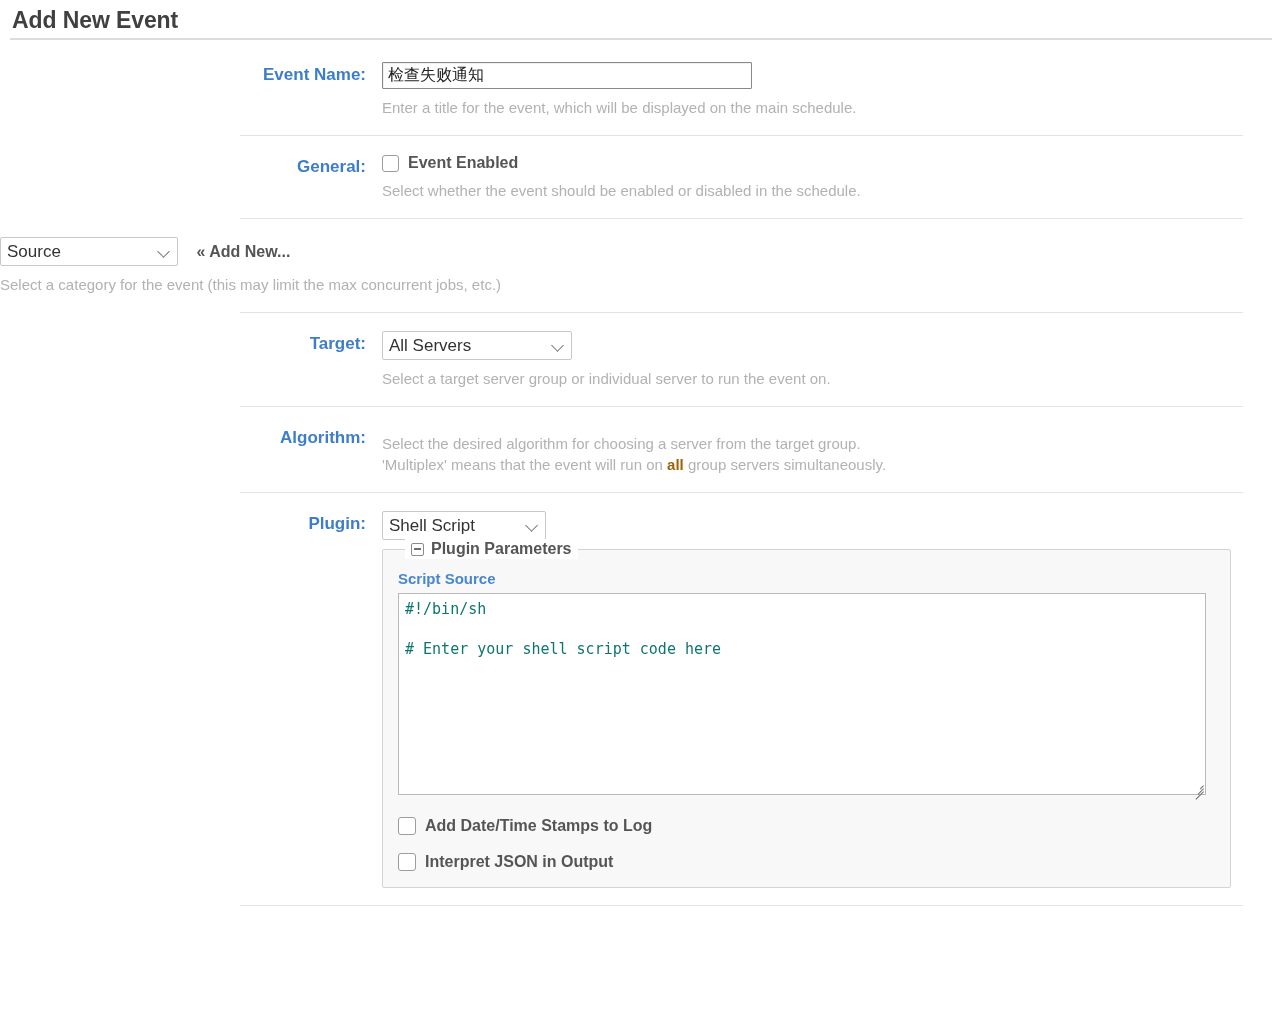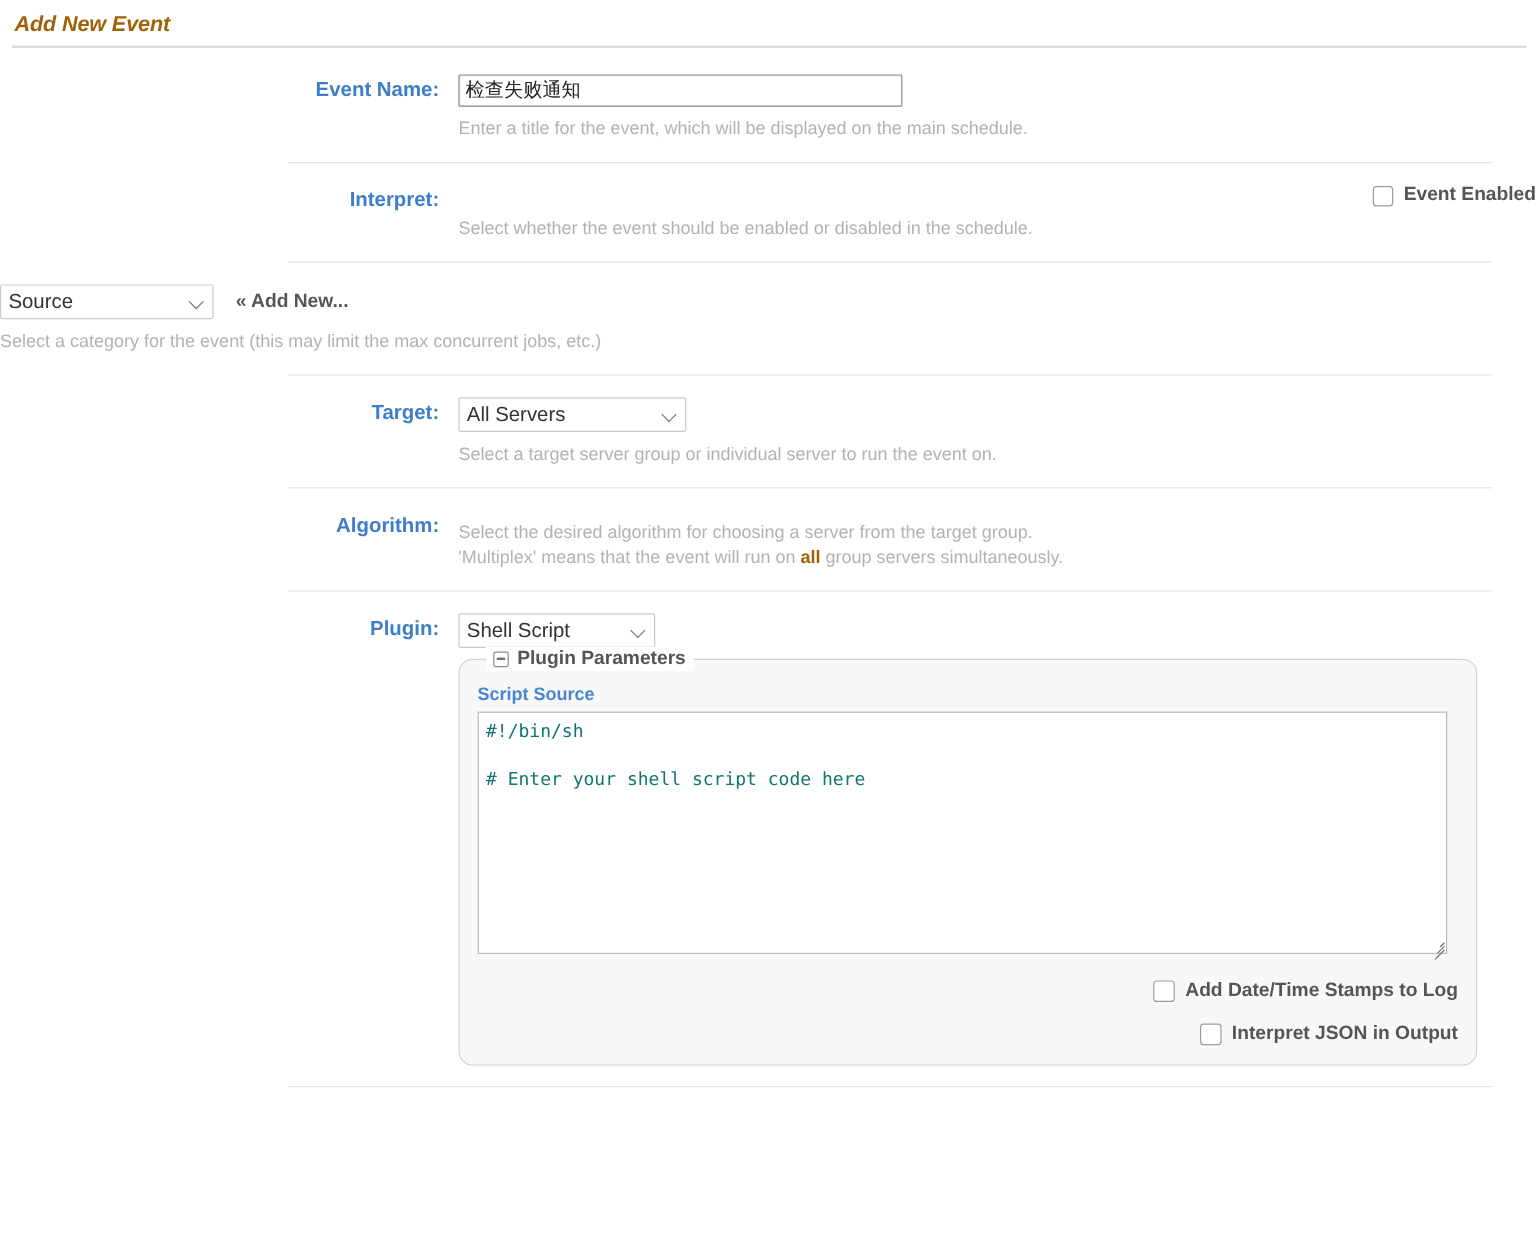--- a/index.html
+++ b/index.html
@@ -12,27 +12,26 @@
   }
 
   .page { position: relative; width: 1280px; height: 1036px; overflow: hidden; }
 
   
   .page-header {
     position: absolute;
     left: 10px; top: 8px; width: 1262px;
   }
   .page-title {
-    font-size: 18px;
-    font-weight: bold;
-    color: #a16207;
+    font-size: 23px;
+    font-weight: bold;
+    color: #404040;
     letter-spacing: -0.1px;
     line-height: 24px;
     padding-left: 2px;
-    font-style: italic;
   }
   .header-rule {
     margin-top: 6px;
     height: 2px;
     background: #dcdcdc;
     width: 1262px;
   }
 
   
   .form {
@@ -125,42 +124,42 @@
   .addnew {
     display: inline-block;
     margin-left: 14px;
     color: #555555;
     font-weight: bold;
     font-size: 16px;
     vertical-align: middle;
     cursor: pointer;
   }
 
-  .cb-line { display: flex; align-items: center; justify-content: flex-end; }
+  .cb-line { display: flex; align-items: center; }
   .checkbox {
     width: 17px; height: 17px;
     border: 1.6px solid #9c9c9c;
     border-radius: 3px;
     background: #fff;
     flex: 0 0 17px;
   }
   .cb-label {
     margin-left: 9px;
     font-size: 16px;
     font-weight: bold;
     color: #555555;
   }
 
   
   .fieldset {
     position: relative;
     margin-top: 9px;
     width: 849px;
     border: 1px solid #d4d4d4;
-    border-radius: 12px;
+    border-radius: 2px;
     background: #f8f8f8;
     padding: 20px 15px 16px 15px;
   }
   .legend {
     position: absolute;
     top: -11px; left: 22px;
     background: #ffffff;
     padding: 0 6px;
     display: flex;
     align-items: center;
@@ -263,21 +262,21 @@
           <input class="text-input" type="text" value="检查失败通知" style="">
           <div class="caption">Enter a title for the event, which will be displayed on the main schedule.</div>
         </div>
       </div>
     </div>
     <div class="divider"></div>
 
     <div class="row">
       <div class="row-inner">
         <div class="label-col">
-          <span class="field-label">Interpret:</span>
+          <span class="field-label">General:</span>
         </div>
         <div class="field-col">
           <div class="cb-line">
             <span class="checkbox"></span>
             <span class="cb-label">Event Enabled</span>
           </div>
           <div class="caption">Select whether the event should be enabled or disabled in the schedule.</div>
         </div>
       </div>
     </div>

